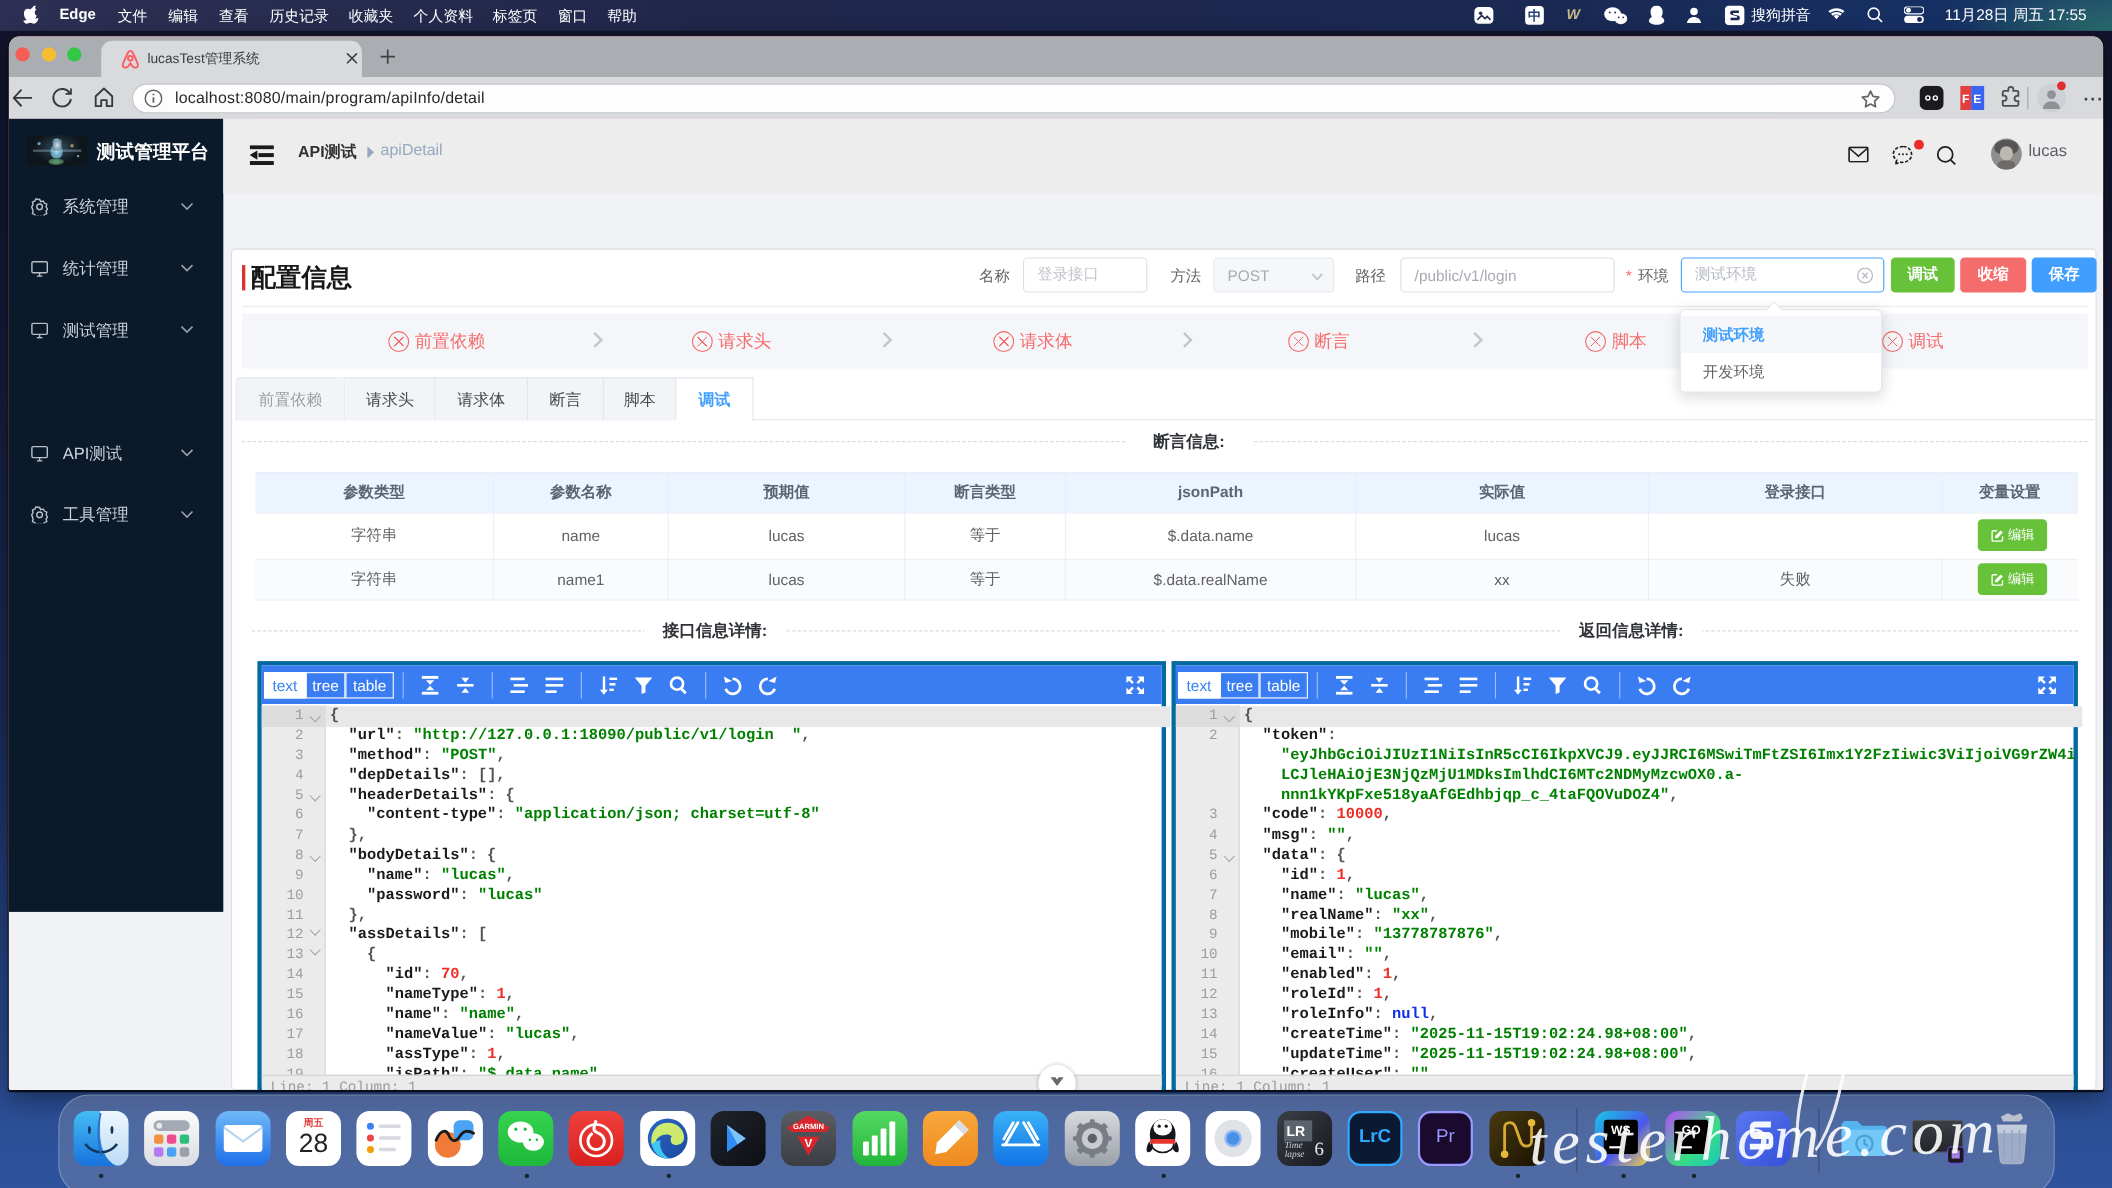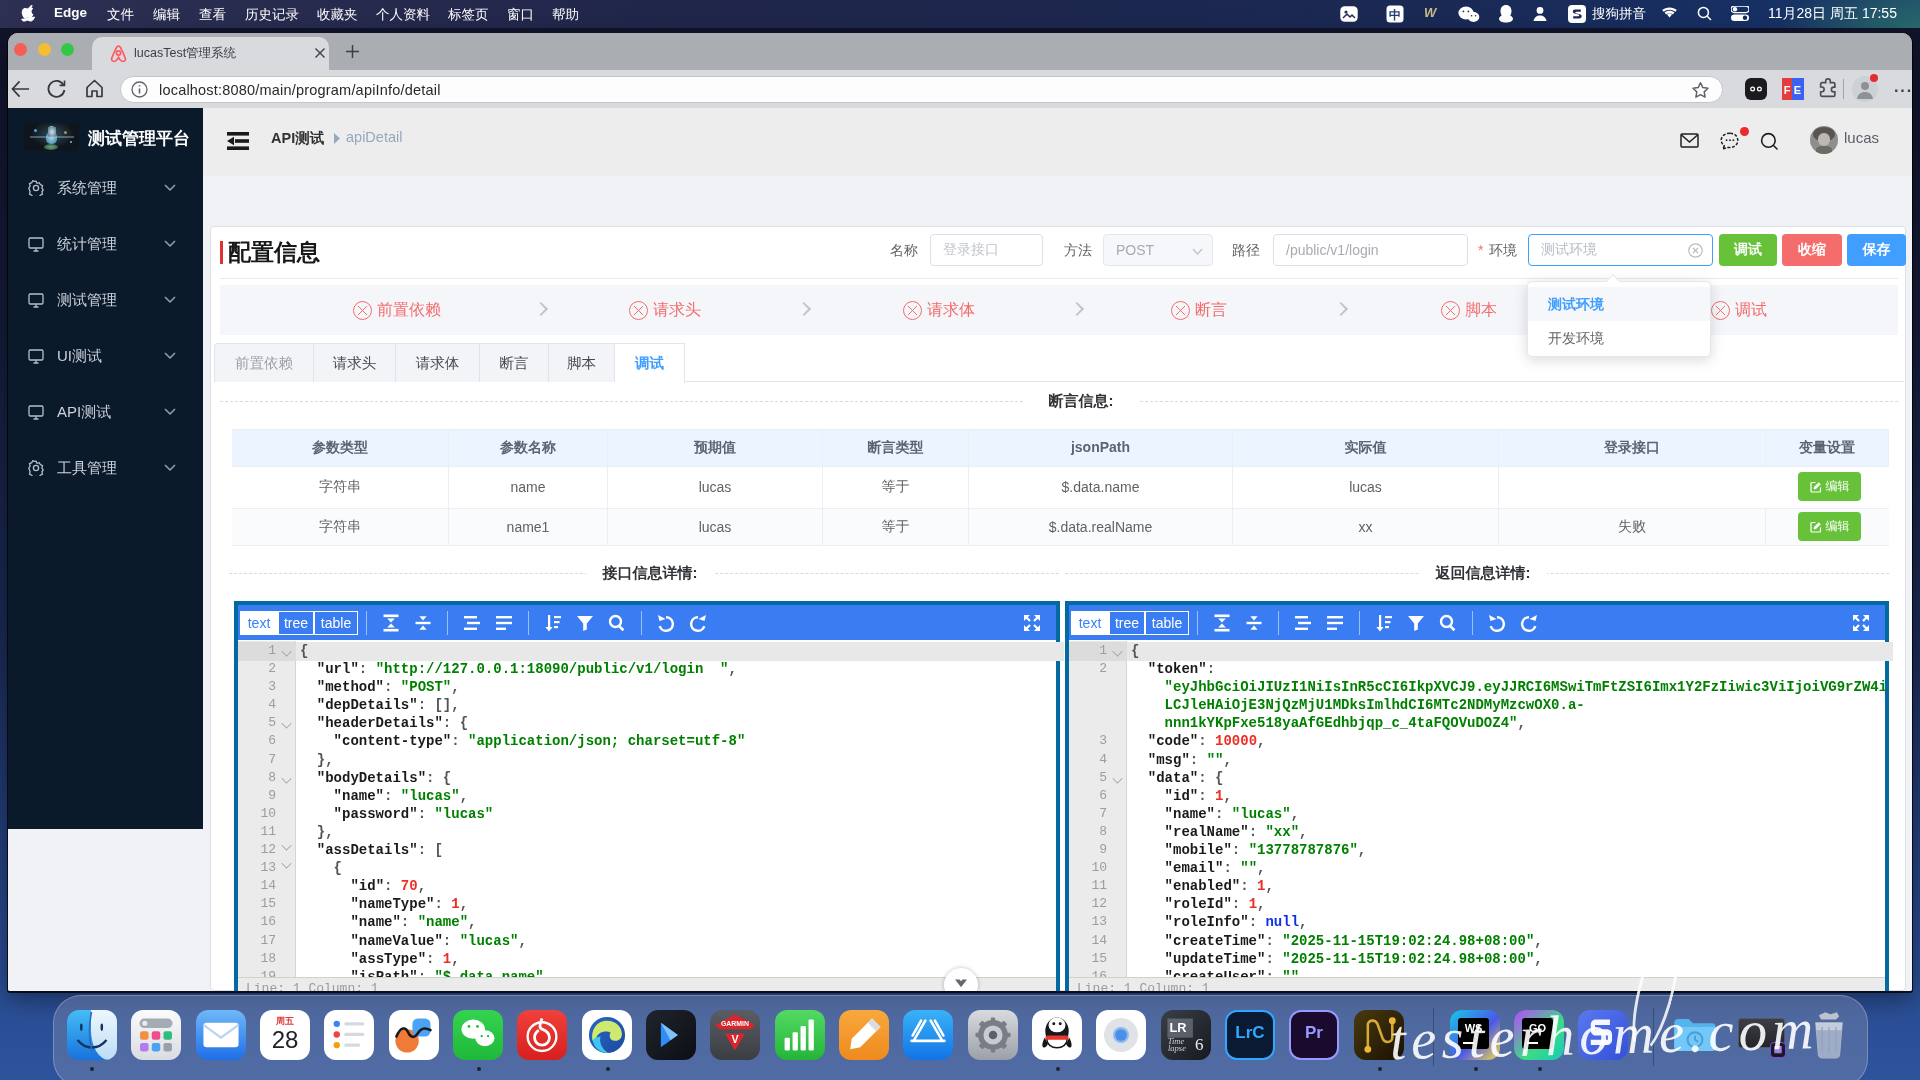--- a/index.html
+++ b/index.html
@@ -217,26 +217,20 @@
       <div class="smenu" style="top:108px"><svg width="16" height="15" viewBox="0 0 16 15" fill="none" stroke="#b8bec8" stroke-width="1.3">
             <rect x="1" y="1" width="14" height="10" rx="1.2"></rect>
             <path d="M5.5 14h5M8 11v3"></path>
           </svg>统计管理<svg class="chev" width="12" height="8" viewBox="0 0 12 8" fill="none" stroke="#98a0ac" stroke-width="1.5">
             <path d="M1 1l5 5 5-5"></path>
           </svg></div>
       <div class="smenu" style="top:164px"><svg width="16" height="15" viewBox="0 0 16 15" fill="none" stroke="#b8bec8" stroke-width="1.3">
             <rect x="1" y="1" width="14" height="10" rx="1.2"></rect>
             <path d="M5.5 14h5M8 11v3"></path>
           </svg>测试管理<svg class="chev" width="12" height="8" viewBox="0 0 12 8" fill="none" stroke="#98a0ac" stroke-width="1.5">
-            <path d="M1 1l5 5 5-5"></path>
-          </svg></div>
-      <div class="smenu" style="top:220px"><svg width="16" height="15" viewBox="0 0 16 15" fill="none" stroke="#b8bec8" stroke-width="1.3">
-            <rect x="1" y="1" width="14" height="10" rx="1.2"></rect>
-            <path d="M5.5 14h5M8 11v3"></path>
-          </svg>UI测试<svg class="chev" width="12" height="8" viewBox="0 0 12 8" fill="none" stroke="#98a0ac" stroke-width="1.5">
             <path d="M1 1l5 5 5-5"></path>
           </svg></div>
       <div class="smenu" style="top:276px"><svg width="16" height="15" viewBox="0 0 16 15" fill="none" stroke="#b8bec8" stroke-width="1.3">
             <rect x="1" y="1" width="14" height="10" rx="1.2"></rect>
             <path d="M5.5 14h5M8 11v3"></path>
           </svg>API测试<svg class="chev" width="12" height="8" viewBox="0 0 12 8" fill="none" stroke="#98a0ac" stroke-width="1.5">
             <path d="M1 1l5 5 5-5"></path>
           </svg></div>
       <div class="smenu" style="top:332px"><svg width="16" height="16" viewBox="0 0 16 16" fill="none" stroke="#b8bec8" stroke-width="1.3">
             <circle cx="8" cy="8" r="2.6"></circle>
@@ -763,21 +757,21 @@
         <text x="15" y="39" font-size="8" fill="#cdd3da" text-anchor="middle" font-family="Liberation Serif" font-style="italic">lapse</text>
         <text x="36" y="38" font-size="16" fill="#e8ecf2" text-anchor="middle" font-family="Liberation Serif">6</text>
       </svg>
     </div>
 
   <div class="dicon" style="left:1171px;background:#0b1a33;border:2px solid #31a8ff">
       <div style="color:#31a8ff;font-size:17px;font-weight:bold;text-align:center;margin-top:11px;font-family:'Liberation Sans'">LrC</div>
     </div>
 
   <div class="dicon" style="left:1235px;background:#1a0b2e;border:2px solid #9999ff">
-      <div style="color:#9999ff;font-size:17px;font-weight:bold;text-align:center;margin-top:11px;font-family:'Liberation Sans'">Pr</div>
+      <div style="color:#9999ff;font-size:17px;font-weight:normal;text-align:center;margin-top:11px;font-family:'Liberation Sans'">Pr</div>
     </div>
 
   <div class="dicon" style="left:1300px;background:linear-gradient(135deg,#4a3a10,#191102)">
       <svg width="50" height="50" viewBox="0 0 47 47" fill="none" stroke="#e8b83a" stroke-width="2.4">
         <path d="M13 36V14c0-2.5 2-4 4.5-4 2 0 3.5 1 4.5 3l5 14c1 2 2.5 3 4.5 3 2.5 0 4.5-1.5 4.5-4V11" opacity=".9"></path>
         <circle cx="13" cy="37" r="3.2" fill="#e8b83a" stroke="none"></circle>
         <circle cx="36" cy="10" r="3.2" fill="#e8b83a" stroke="none"></circle>
       </svg>
     </div>
   <div class="dsep" style="left:1379px"></div>

